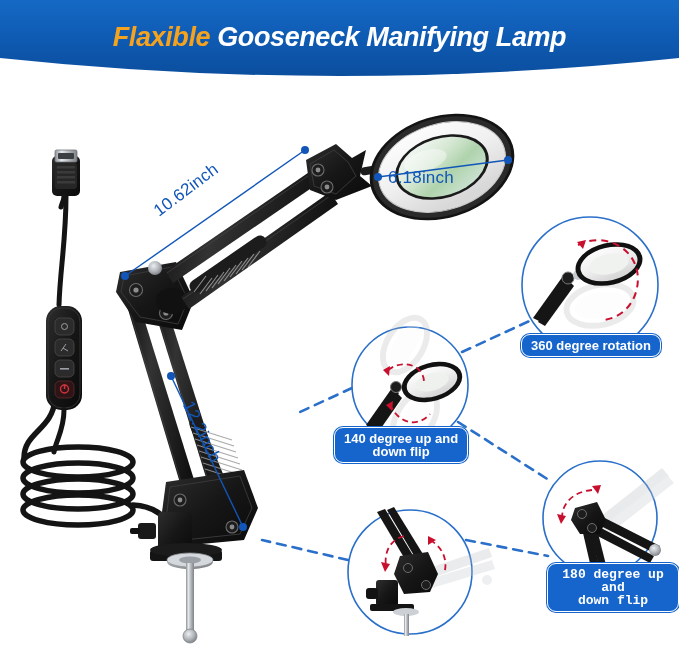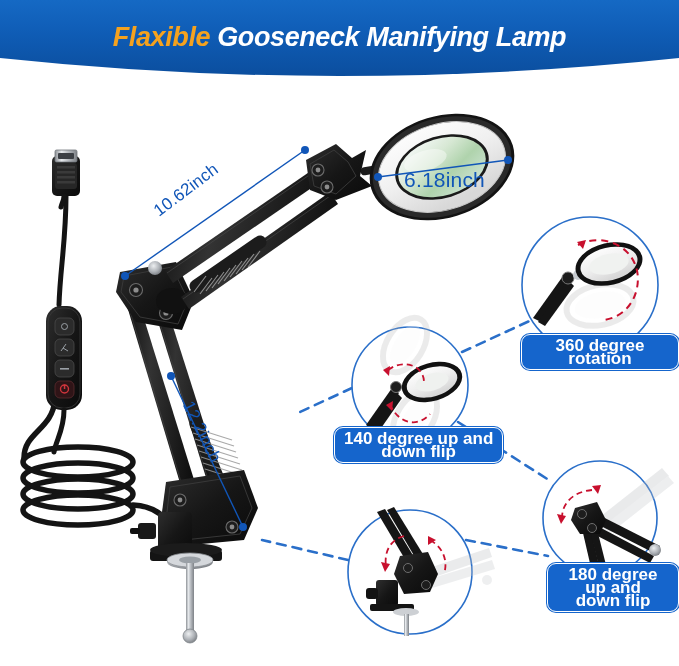--- a/index.html
+++ b/index.html
@@ -53,48 +53,48 @@
     white-space: nowrap;
     letter-spacing: 0.2px;
   }
   #dim-1062 {
     left: 150px; top: 205px;
     transform: rotate(-37deg);
     transform-origin: left top;
     font-size: 17px;
   }
   #dim-618 {
-    left: 404px; top: 168px;
-    font-size: 21px;
+    left: 388px; top: 168px;
+    font-size: 17px;
   }
   #dim-122 {
     left: 196px; top: 398px;
     transform: rotate(64deg);
     transform-origin: left top;
     font-size: 17px;
   }
 
   
   .badge {
     position: absolute;
     background: #1565CC;
     border: 1.5px solid #ffffff;
     box-shadow: 0 0 0 1px #1565CC;
     border-radius: 9px;
     color: #ffffff;
-    font-size: 17px;
+    font-size: 13px;
     font-weight: bold;
     text-align: center;
     line-height: 13px;
     padding: 4px 9px;
     white-space: pre-line;
   }
   #badge-360 { left: 521px; top: 334px; }
   #badge-220 { left: 334px; top: 427px; }
-  #badge-180 { left: 547px; top: 563px; }
+  #badge-180 { left: 547px; top: 563px; font-family: Liberation Mono, monospace; }
   #badge-135 { left: 340px; top: 628px; }
 </style>
 </head>
 <body>
 
 <div id="stage">
 
   <div class="banner">
     <svg class="banner-bg" width="679" height="82" viewBox="0 0 679 82">
       <defs>

